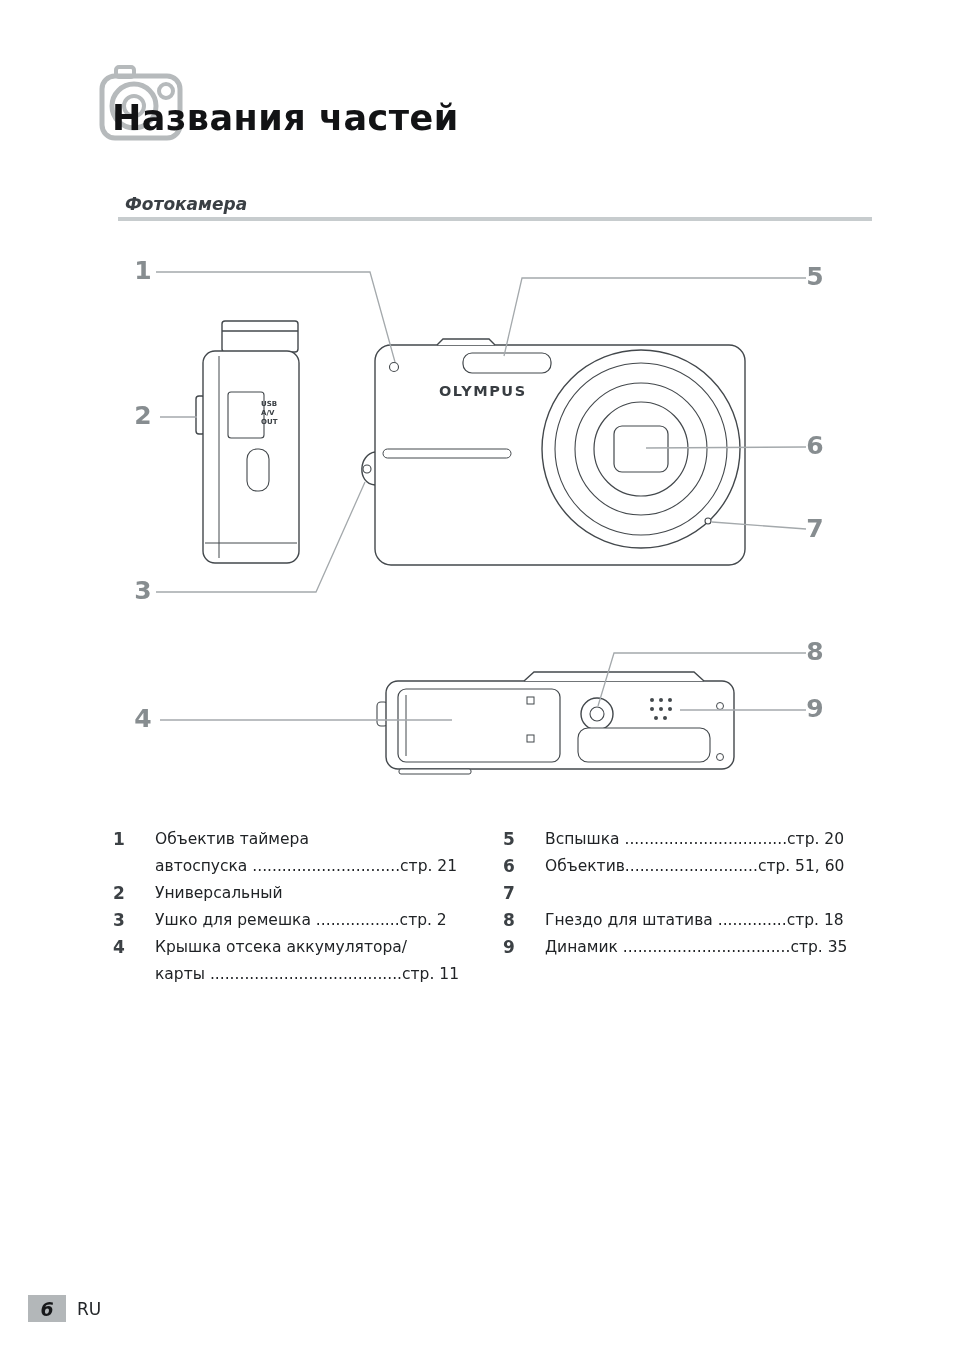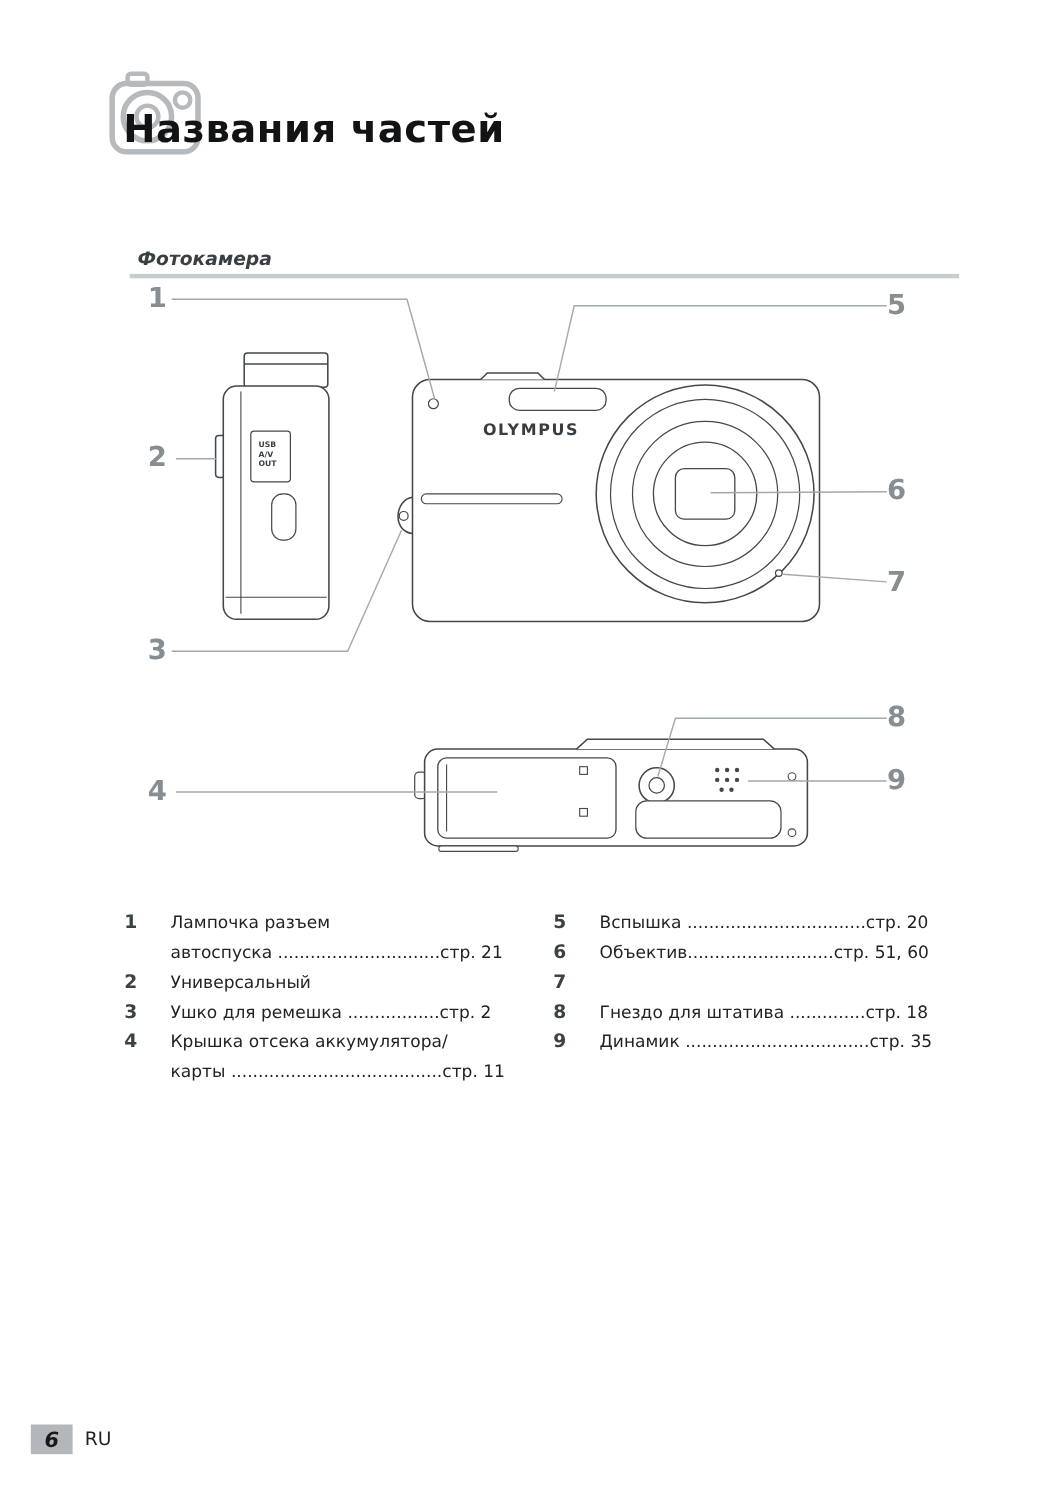--- a/index.html
+++ b/index.html
@@ -15,38 +15,38 @@
   .header-icon{position:absolute;left:94px;top:62px;z-index:1;}
   .page-title{
     position:absolute;left:112px;top:98px;z-index:2;
     font-size:35px;font-weight:bold;color:#121315;letter-spacing:0.5px;
     margin:0;
   }
   
   .section-head{position:absolute;left:118px;top:194px;width:754px;z-index:2;}
   .section-label{
     display:block;margin-left:7px;
-    font-size:17px;font-weight:bold;font-style:italic;color:#3a3f44;margin-top:32px;
+    font-size:17px;font-weight:bold;font-style:italic;color:#3a3f44;
   }
   .section-rule{margin-top:3px;height:4px;background:#c7ccce;}
   
   .diagram-svg{position:absolute;left:0;top:0;z-index:1;}
   .callout{
     position:absolute;z-index:3;width:22px;text-align:center;
     font-size:25px;font-weight:bold;color:#878d90;line-height:1.1;
   }
   .brand-label{
     position:absolute;left:402px;top:383px;z-index:3;
     font-size:14.5px;font-weight:bold;letter-spacing:1.5px;color:#383d42;margin-left:37px;
   }
   .port-label{
     position:absolute;left:235px;top:400px;z-index:3;
     font-size:7px;font-weight:bold;line-height:9px;color:#3b4045;
   }
-  .port-label span{display:block;}
+  .port-label span{display:block;margin-left:26px;}
   
   .parts{position:absolute;left:113px;top:826px;width:758px;display:flex;z-index:2;}
   .col{display:flex;flex-direction:column;}
   .col-left{width:372px;}
   .col-right{width:360px;margin-left:18px;}
   .item{display:flex;}
   .item .num{
     width:42px;flex:0 0 42px;
     font-weight:bold;font-size:17px;color:#3c4145;line-height:27px;
   }
@@ -168,21 +168,21 @@
     <span>USB</span>
     <span>A/V</span>
     <span>OUT</span>
   </div>
 
   <section class="parts">
     <div class="col col-left">
       <div class="item">
         <span class="num">1</span>
         <span class="txt">
-          <span class="line">Лампочка разъем</span>
+          <span class="line">Объектив таймера</span>
           <span class="line">автоспуска ..............................стр. 21</span>
         </span>
       </div>
       <div class="item">
         <span class="num">2</span>
         <span class="txt">
           <span class="line">Универсальный</span>
         </span>
       </div>
       <div class="item">

